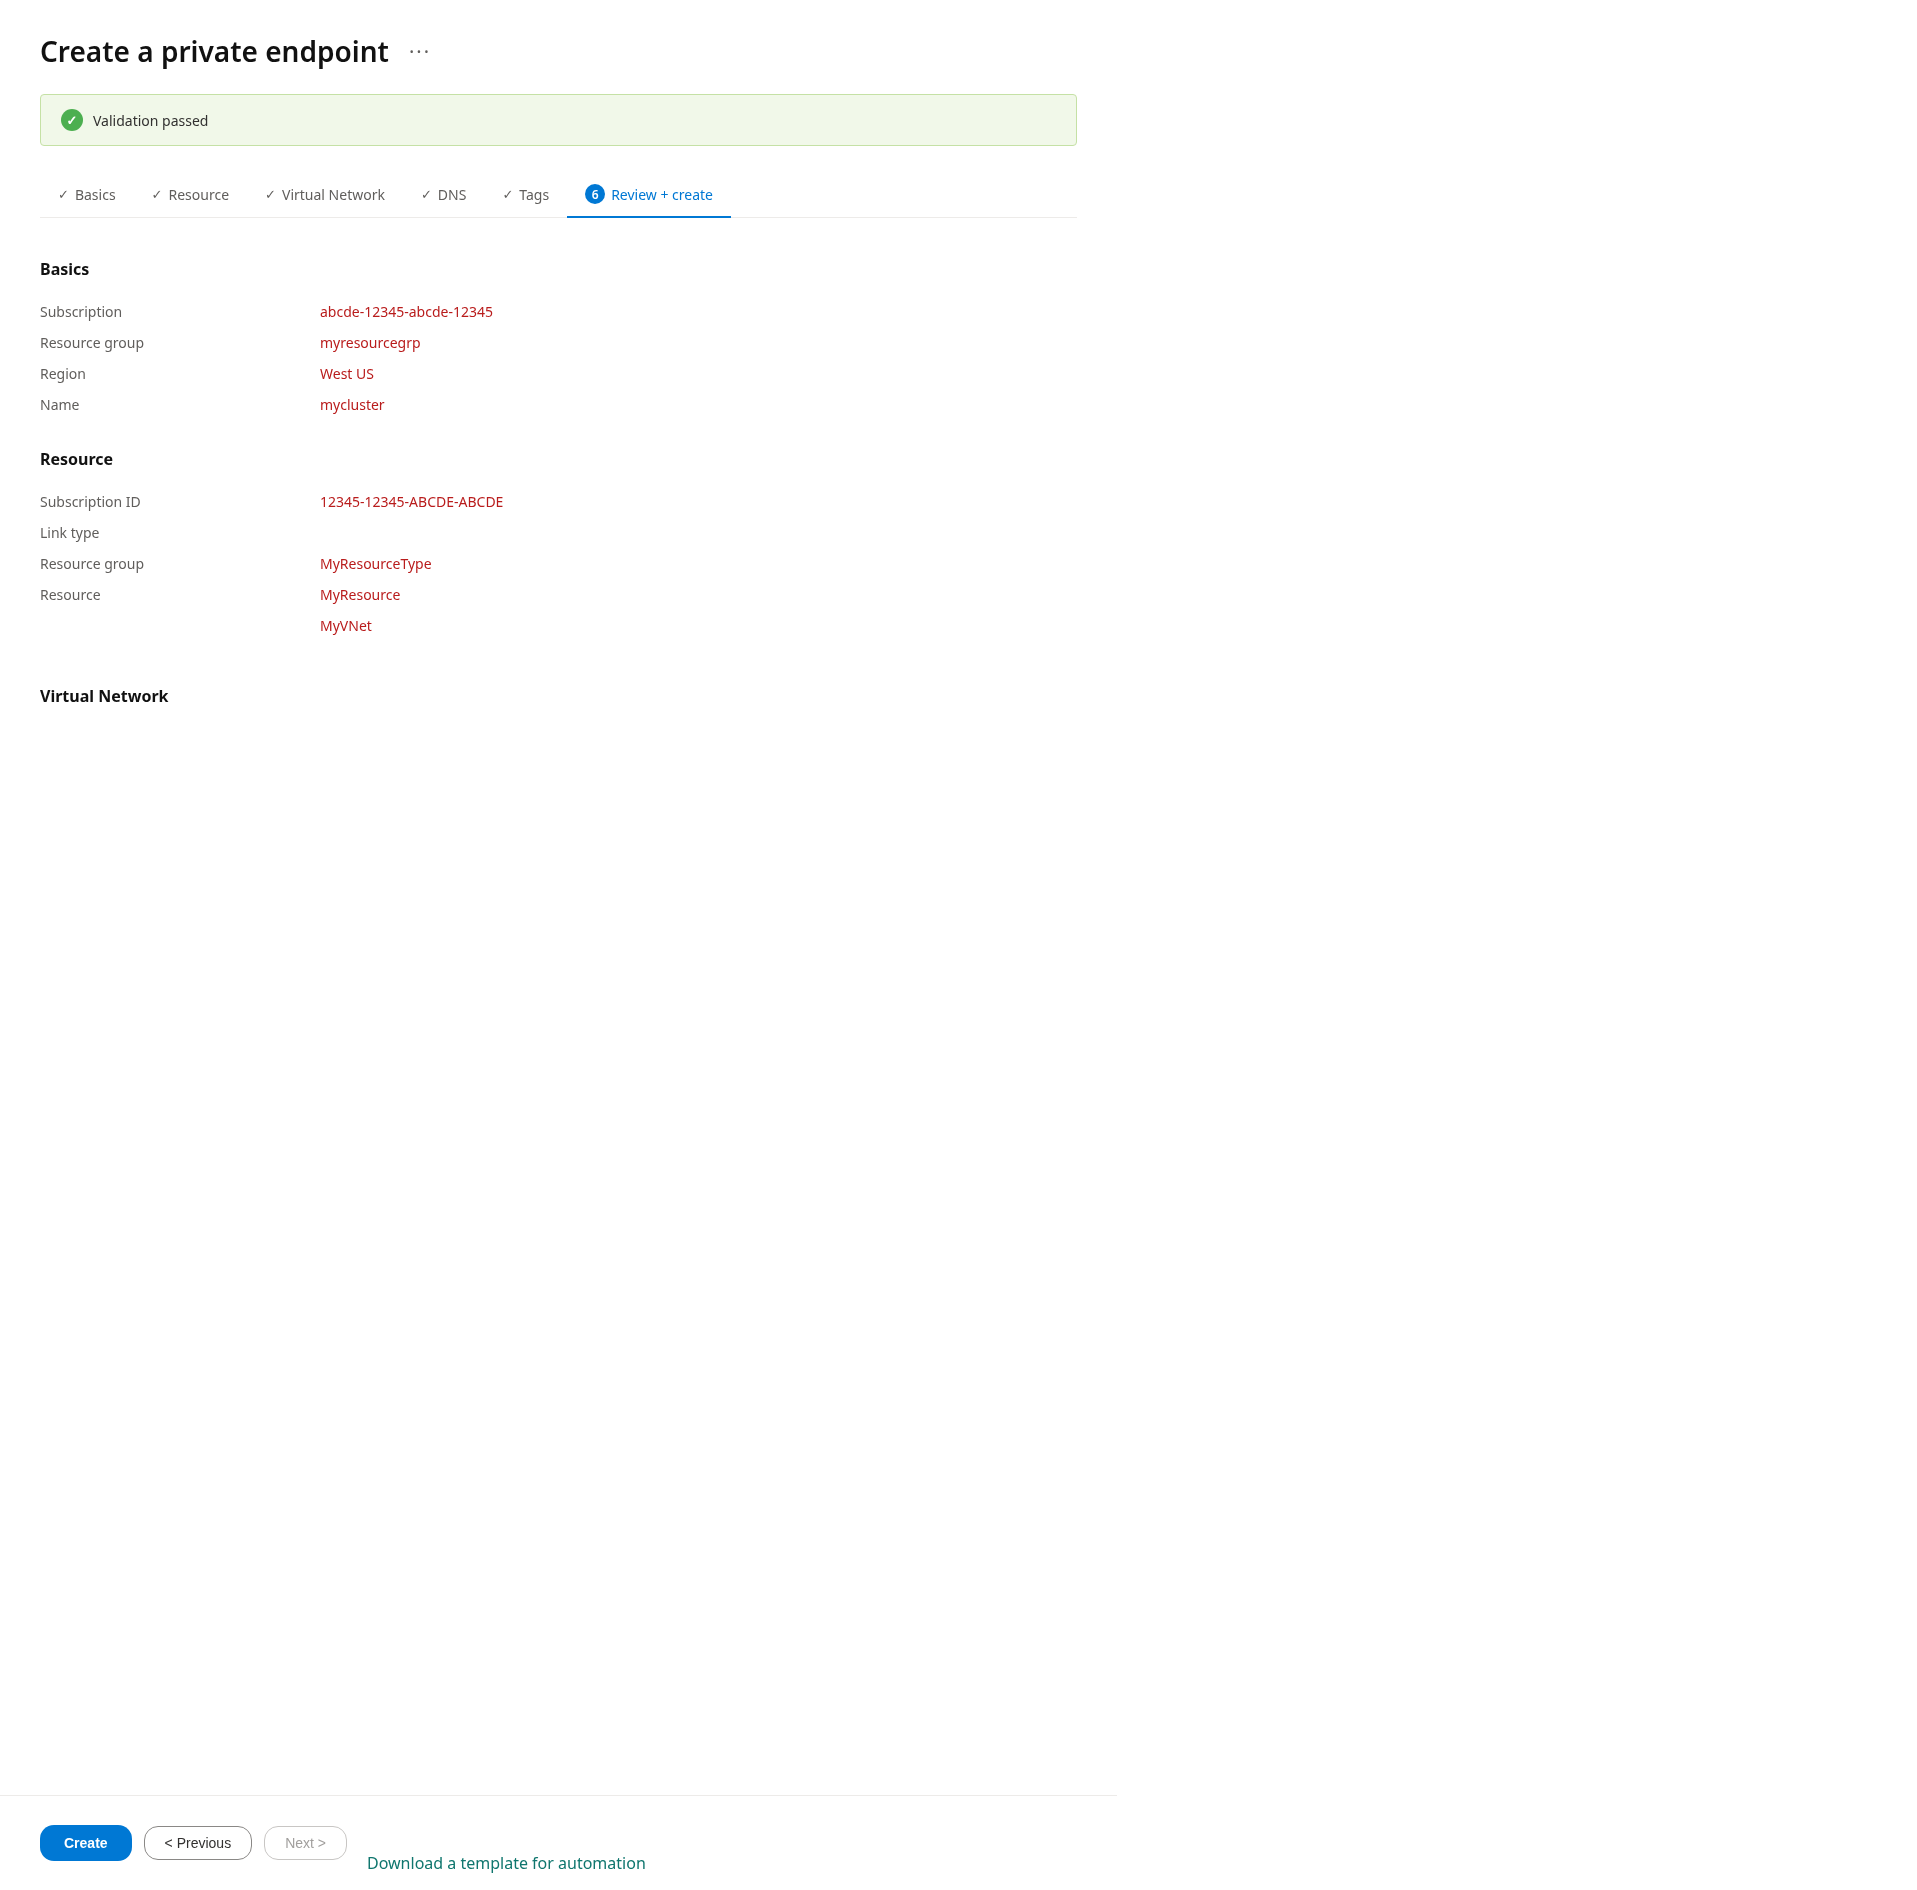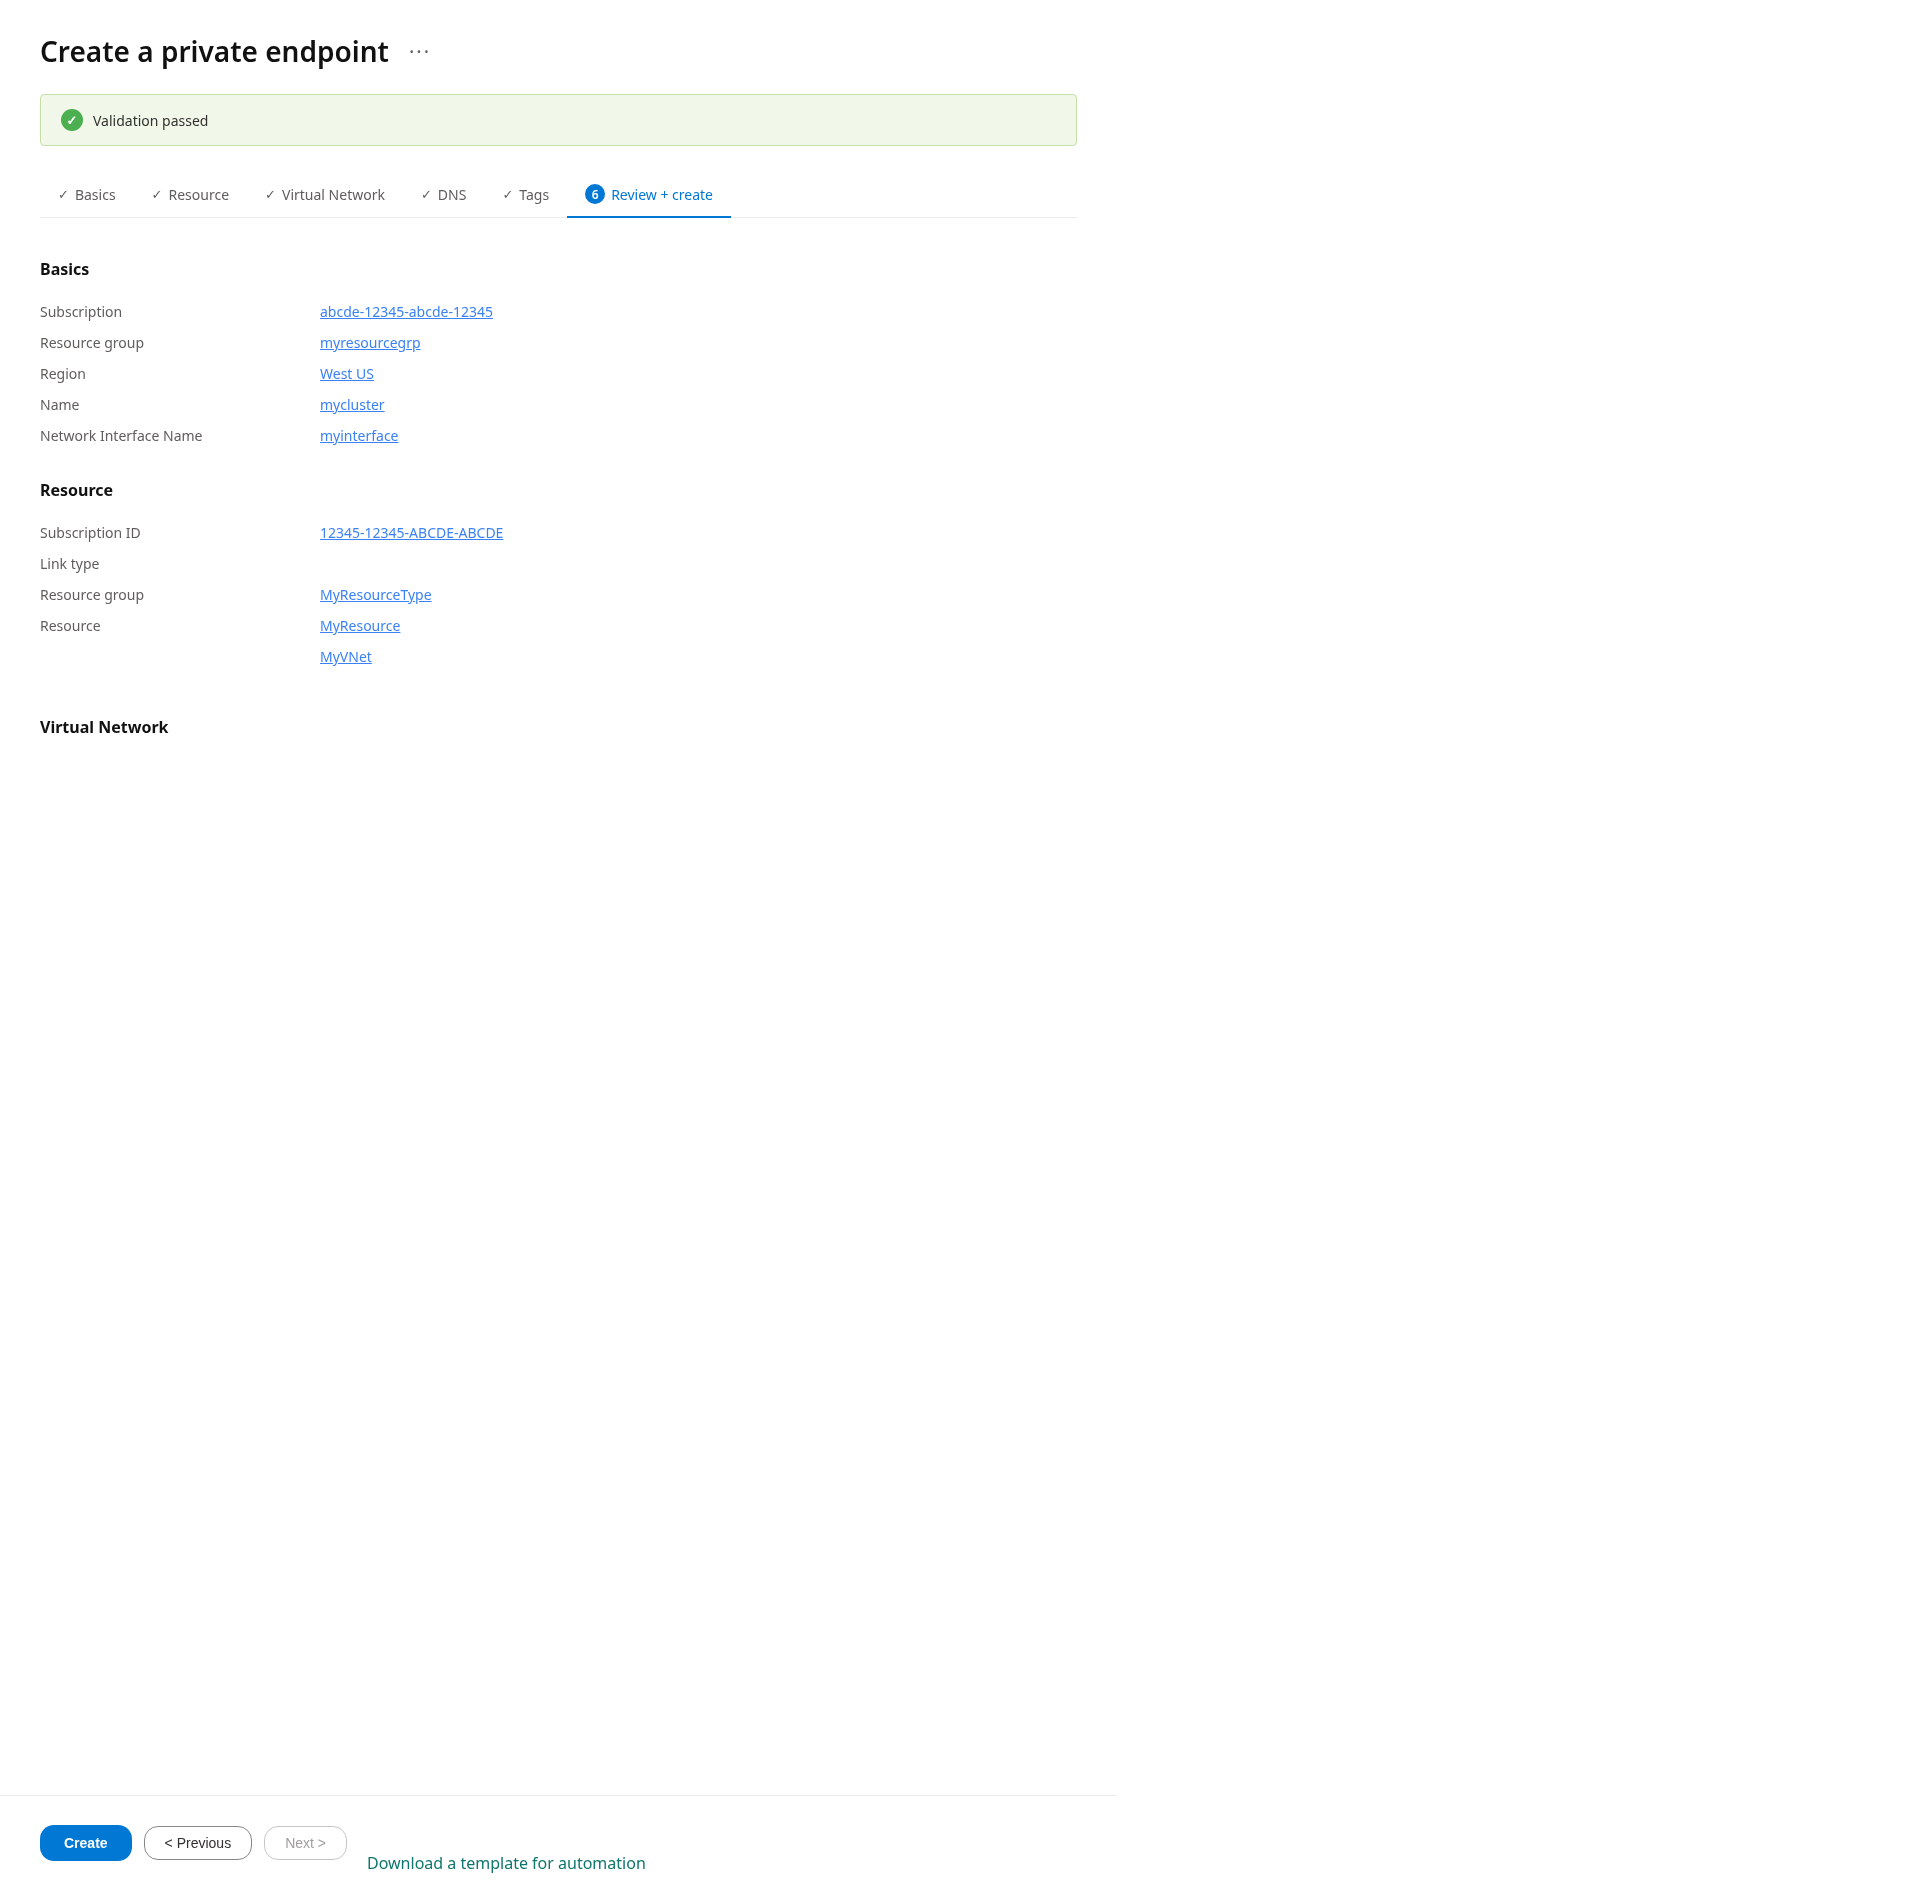--- a/index.html
+++ b/index.html
@@ -141,22 +141,21 @@
     }
 
     .field-label {
       font-size: 14px;
       color: #605e5c;
       padding-right: 16px;
     }
 
     .field-value {
       font-size: 14px;
-      color: #3b82f6;
-      text-decoration: underline;
+      color: #b91c1c;
     }
 
     .section-divider {
       margin: 20px 0 16px 0;
     }
 
     
     .bottom-bar {
       position: fixed;
       bottom: 0;
@@ -270,24 +269,20 @@
         <span class="field-value">myresourcegrp</span>
       </div>
       <div class="field-row">
         <span class="field-label">Region</span>
         <span class="field-value">West US</span>
       </div>
       <div class="field-row">
         <span class="field-label">Name</span>
         <span class="field-value">mycluster</span>
       </div>
-      <div class="field-row">
-        <span class="field-label">Network Interface Name</span>
-        <span class="field-value">myinterface</span>
-      </div>
     </div>
 
     <div class="section-divider">
       <div class="section-title">Resource</div>
 
       <div class="field-row">
         <span class="field-label">Subscription ID</span>
         <span class="field-value">12345-12345-ABCDE-ABCDE</span>
       </div>
       <div class="field-row">

